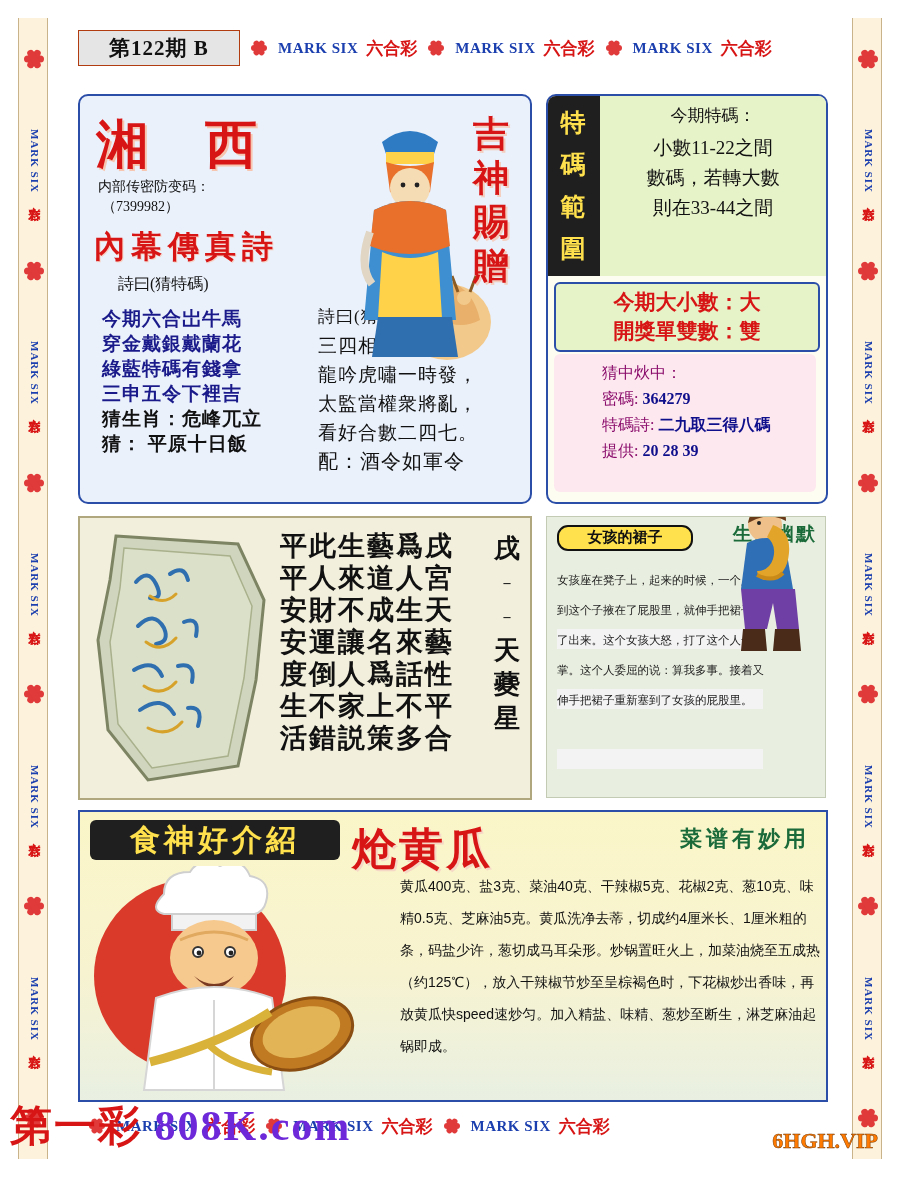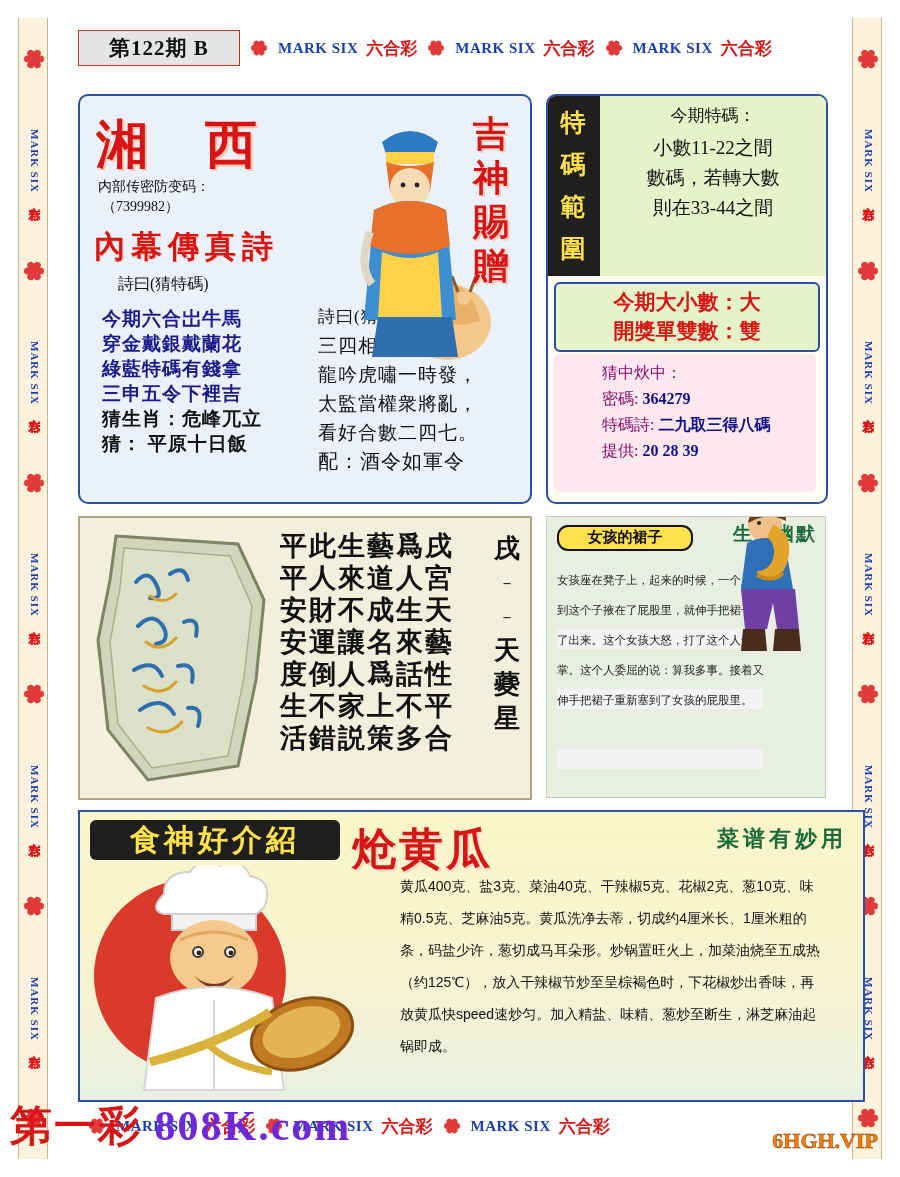--- a/index.html
+++ b/index.html
@@ -186,21 +186,21 @@
   .joke-text{
     position:absolute;left:10px;top:48px;width:210px;
     font-size:11.5px;line-height:30px;color:#222;
     font-family:"Liberation Sans",sans-serif;
   }
   .sax-man{position:absolute;right:2px;top:-28px;width:110px;height:170px;}
   
   .panelE{
     position:absolute;left:30px;top:732px;width:746px;height:288px;
     background:linear-gradient(180deg,#fbf6c8 0%,#f7f3d0 55%,#e9f0e2 100%);
-    border:2px solid #2b4ea8;overflow:hidden;padding-left:37px;
+    border:2px solid #2b4ea8;overflow:hidden;
   }
   .shishen{
     position:absolute;left:10px;top:8px;width:250px;height:40px;
     background:#1f1f1f;border-radius:6px;color:#ffe14d;
     font-family:"Liberation Serif",serif;font-weight:bold;font-size:30px;
     text-align:center;line-height:40px;letter-spacing:4px;
   }
   .dish{
     position:absolute;left:272px;top:8px;font-family:"Liberation Serif",serif;
     font-weight:bold;font-size:44px;color:#d81515;letter-spacing:3px;

